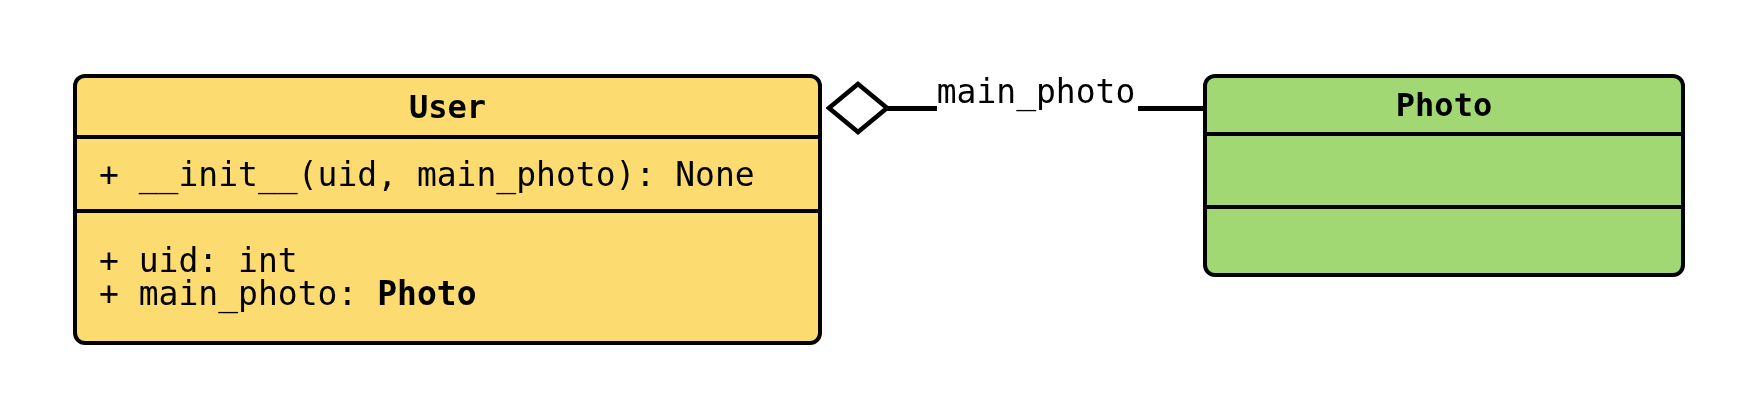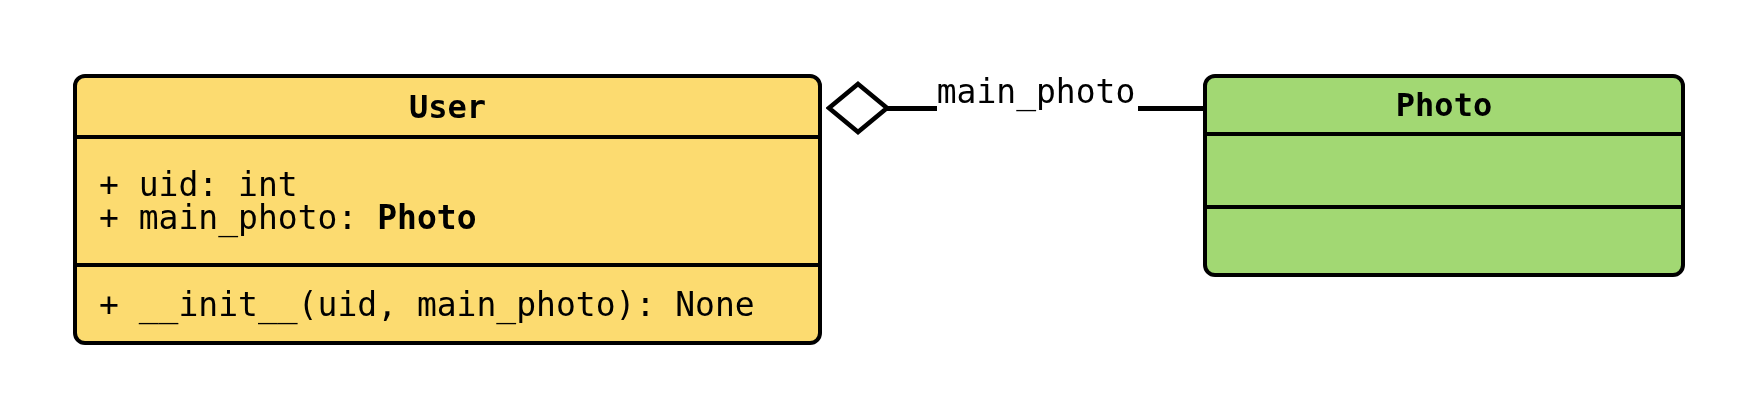--- a/index.html
+++ b/index.html
@@ -101,26 +101,26 @@
     white-space: pre;
   }
 </style>
 </head>
 <body>
 
 <div id="canvas">
 
   <div id="user-box" class="class-box">
     <div class="compartment class-title">User</div>
+    <div id="user-methods" class="compartment">
+      <div class="member-line">+ __init__(uid, main_photo): None</div>
+    </div>
     <div id="user-attrs" class="compartment">
       <div class="member-line">+ uid: int</div>
       <div class="member-line"><span>+ main_photo: </span><span class="bold">Photo</span></div>
-    </div>
-    <div id="user-methods" class="compartment">
-      <div class="member-line">+ __init__(uid, main_photo): None</div>
     </div>
   </div>
 
   <svg id="aggregation-diamond" viewBox="0 0 64 54">
     <polygon points="32,3 61,27 32,51 3,27" fill="#ffffff" stroke="#000000" stroke-width="4.5" stroke-linejoin="miter"></polygon>
   </svg>
   <div id="edge-seg-1" class="edge-line"></div>
   <div id="edge-label">main_photo</div>
   <div id="edge-seg-2" class="edge-line"></div>
 

